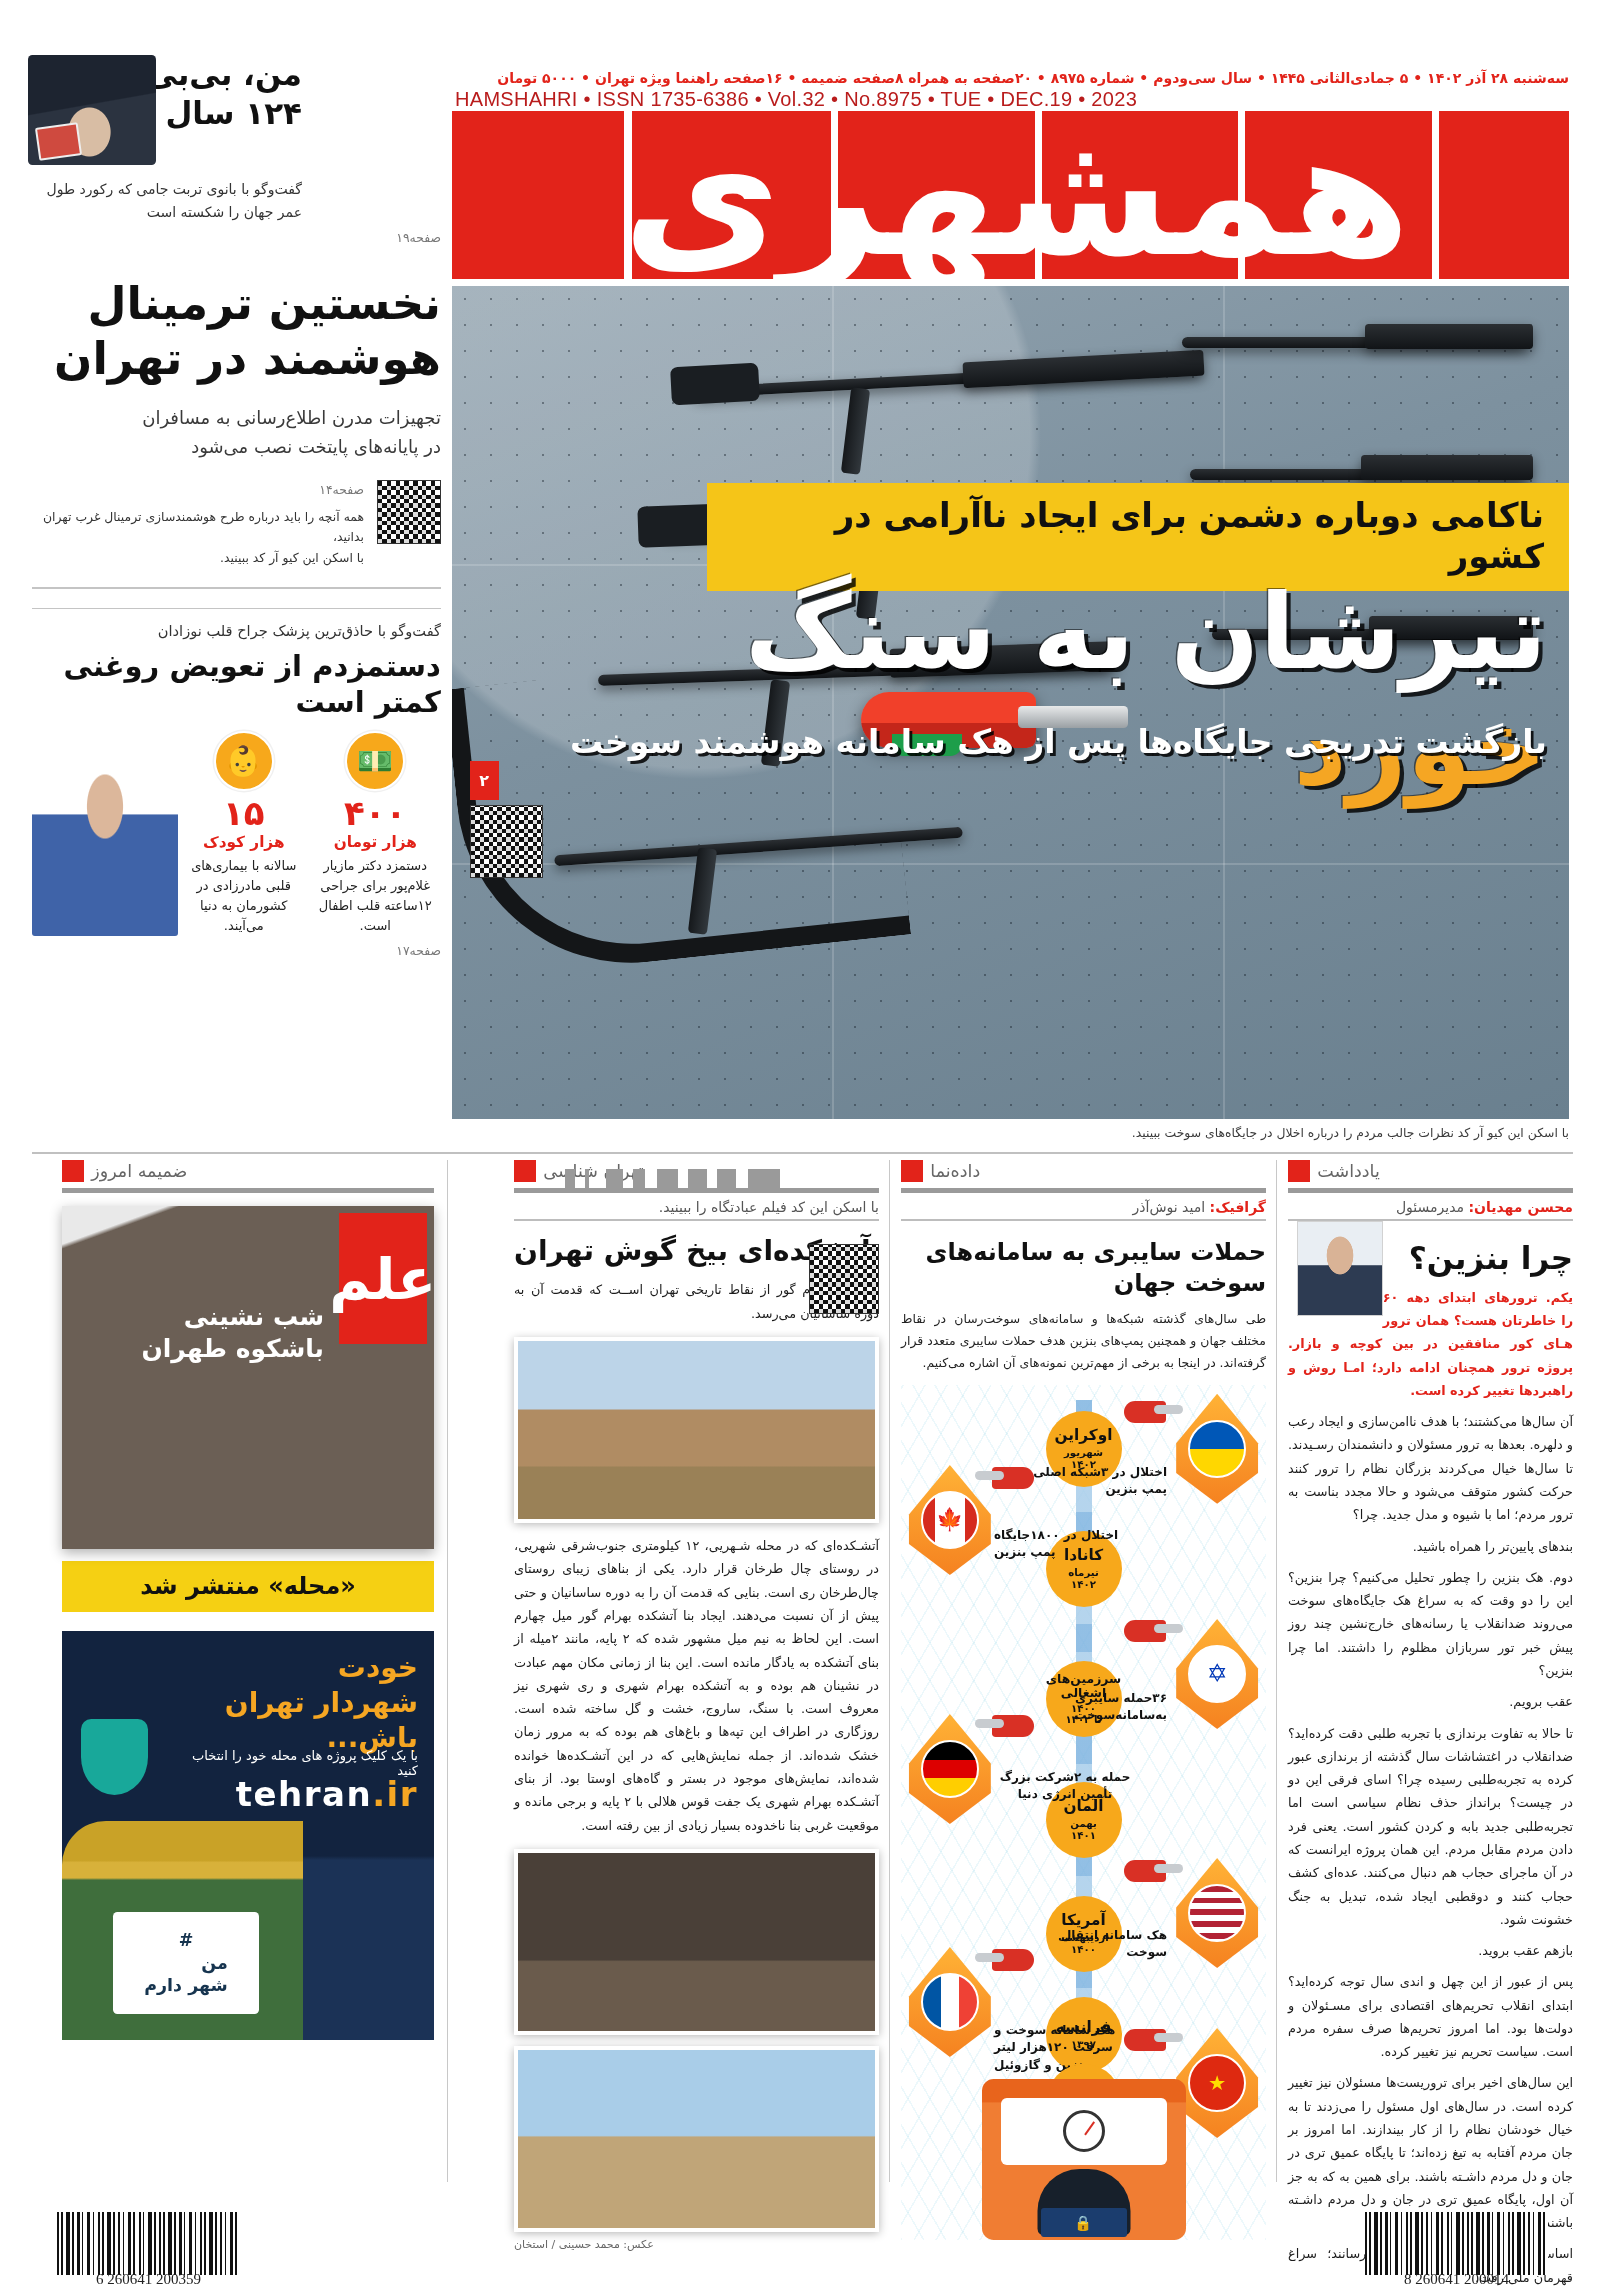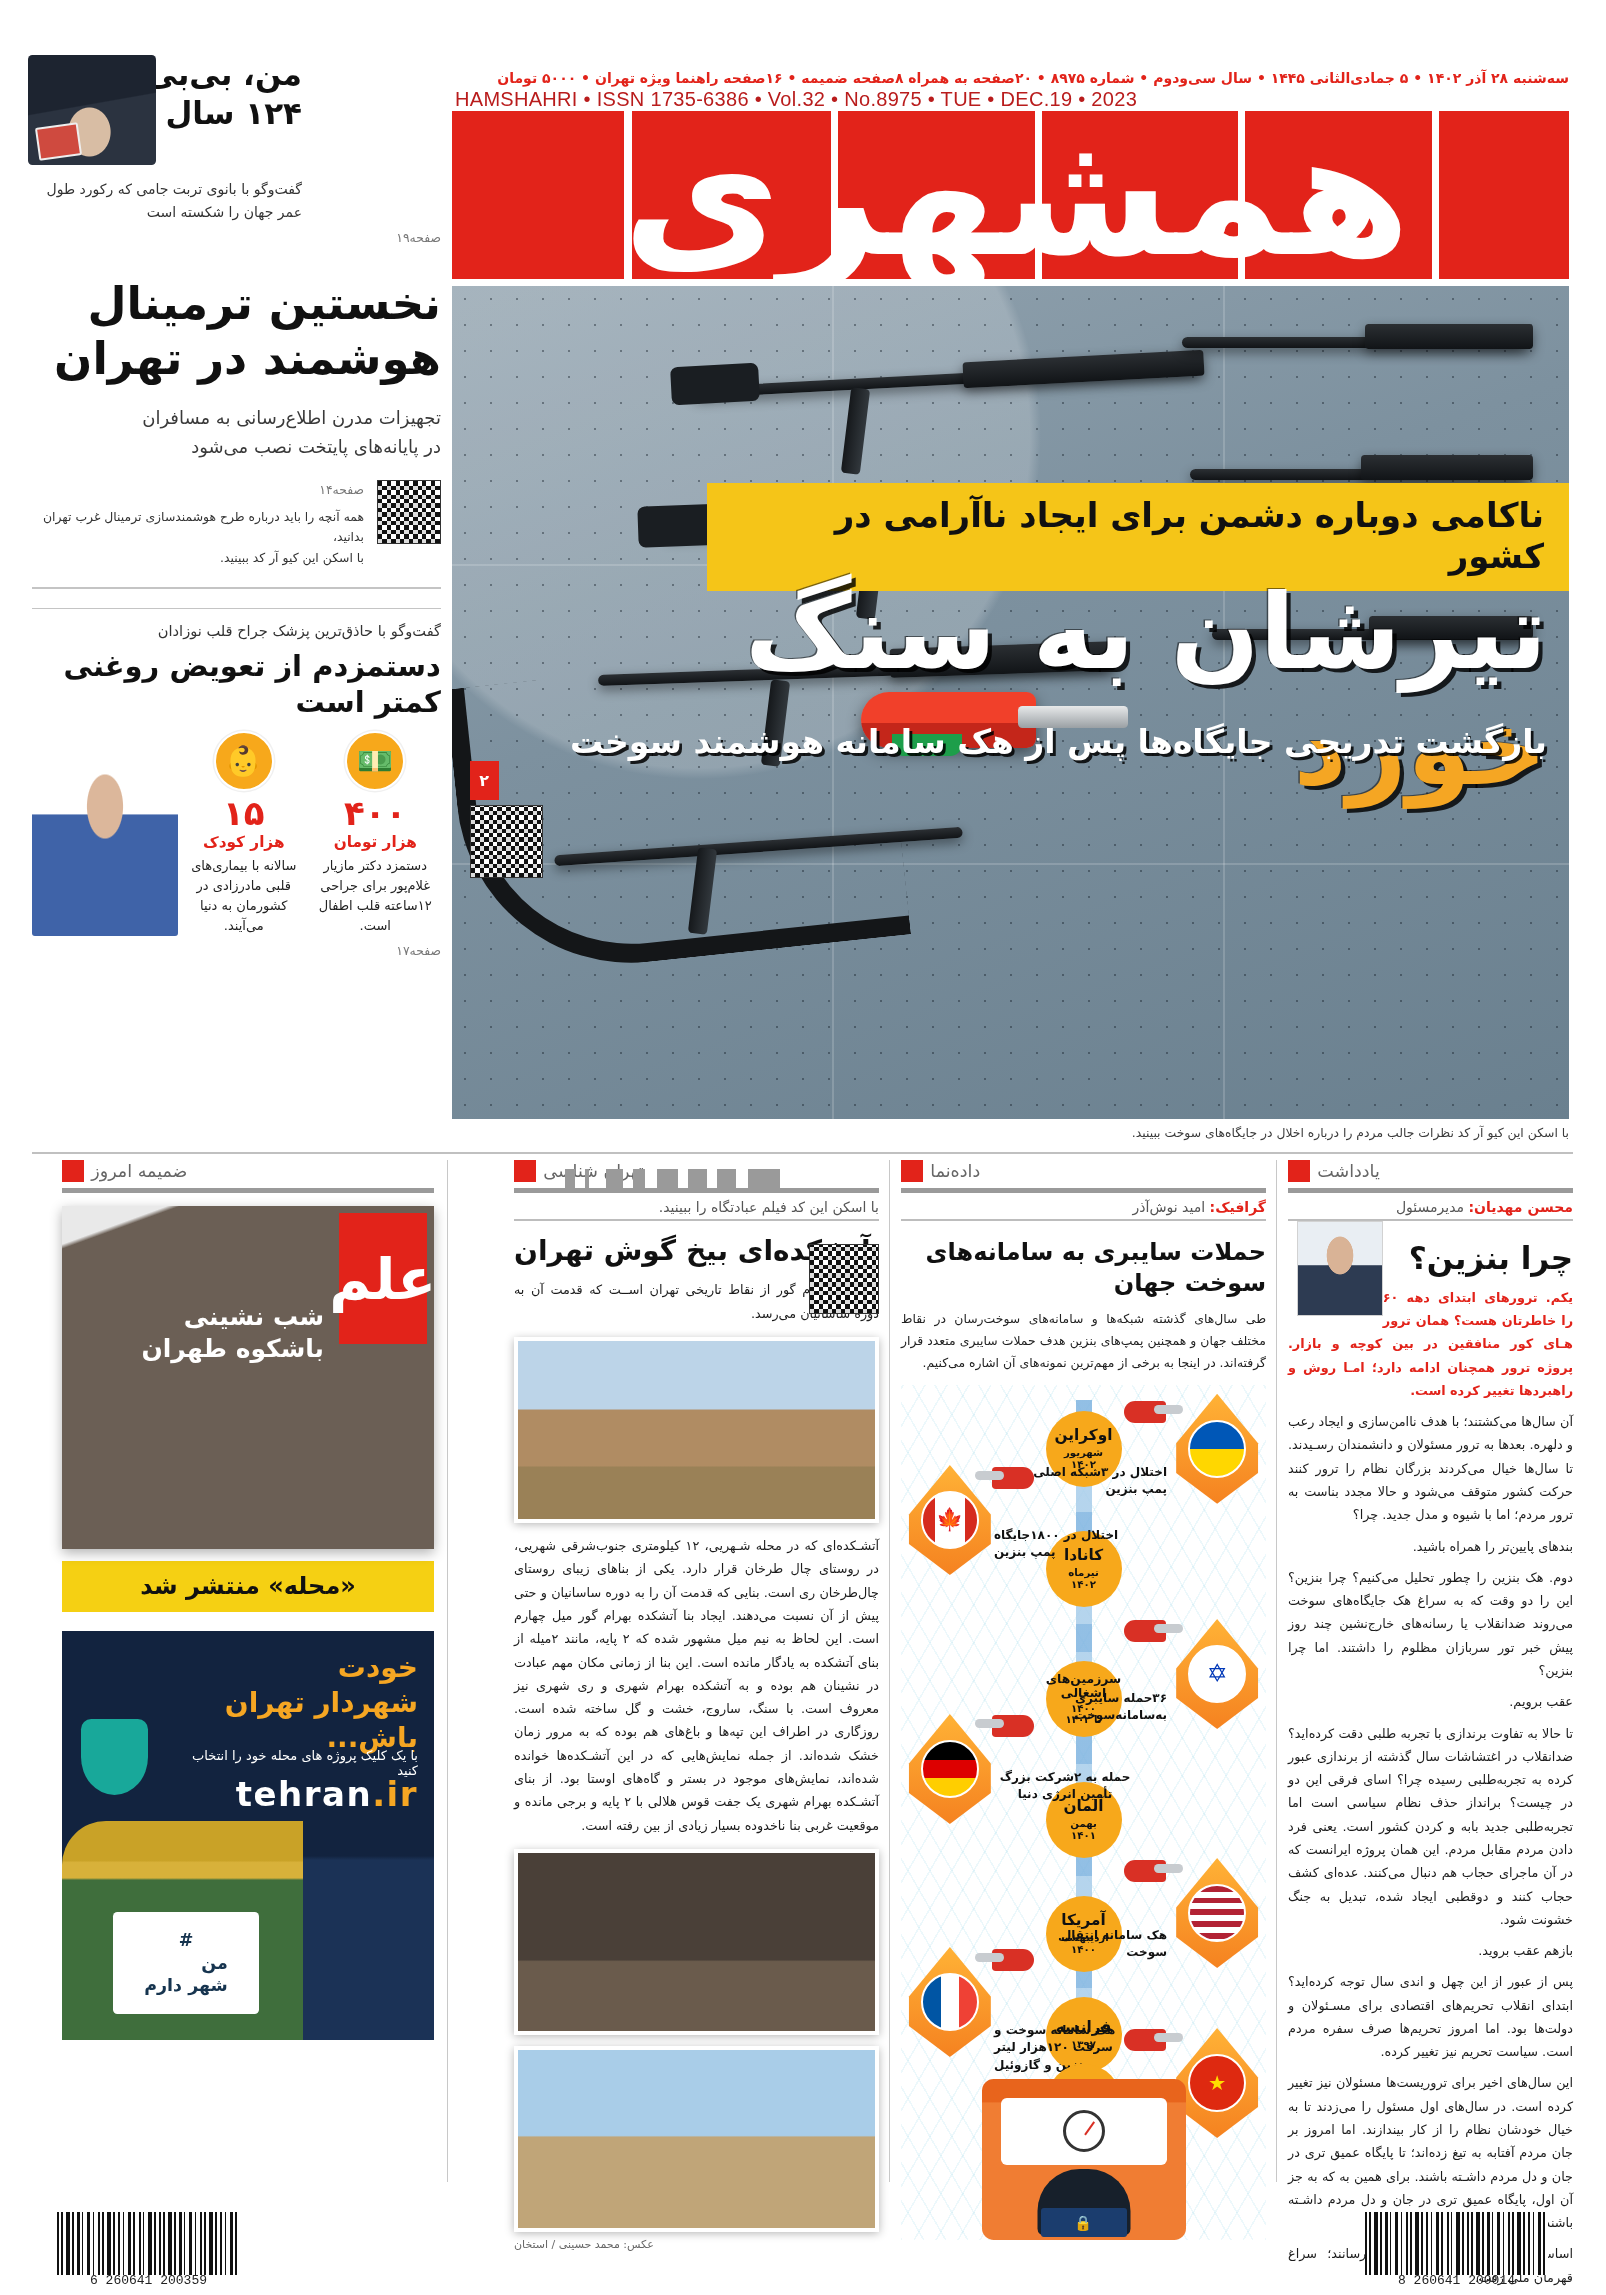--- a/index.html
+++ b/index.html
@@ -414,22 +414,22 @@
   #supp-credit{ font-size:11px;color:#666;direction:rtl;text-align:left;margin-top:5.8px;}
 
   
   .barcode {
     position:absolute; bottom: 20.4px; width: 183px; height: 63px;
     background-image: repeating-linear-gradient(90deg,
       #111 0 2.2px, #fff 2.2px 4.4px, #111 4.4px 5.8px, #fff 5.8px 9.5px,
       #111 9.5px 13px, #fff 13px 15.3px, #111 15.3px 17px, #fff 17px 20.4px);
   }
   .barcode-cap{
-    position:absolute; width: 183px; text-align:center; font-size:13px; color:#222;
-    bottom: 7.3px; direction:ltr; font-family:Liberation Mono, monospace;
+    position:absolute; width: 183px; text-align:center; font-size:15px; color:#222;
+    bottom: 7.3px; direction:ltr; font-family:Liberation Serif, serif;
   }
 </style>
 </head>
 <body>
 
 <div class="page">
 
   <div id="masthead-dateline">سه‌شنبه ۲۸ آذر ۱۴۰۲ • ۵ جمادی‌الثانی ۱۴۴۵ • سال سی‌ودوم • شماره ۸۹۷۵ • ۲۰صفحه به همراه ۸صفحه ضمیمه • ۱۶صفحه راهنما ویژه تهران • ۵۰۰۰ تومان</div>
   <div id="masthead-latin">HAMSHAHRI • ISSN 1735-6386 • Vol.32 • No.8975 • TUE • DEC.19 • 2023</div>
 

